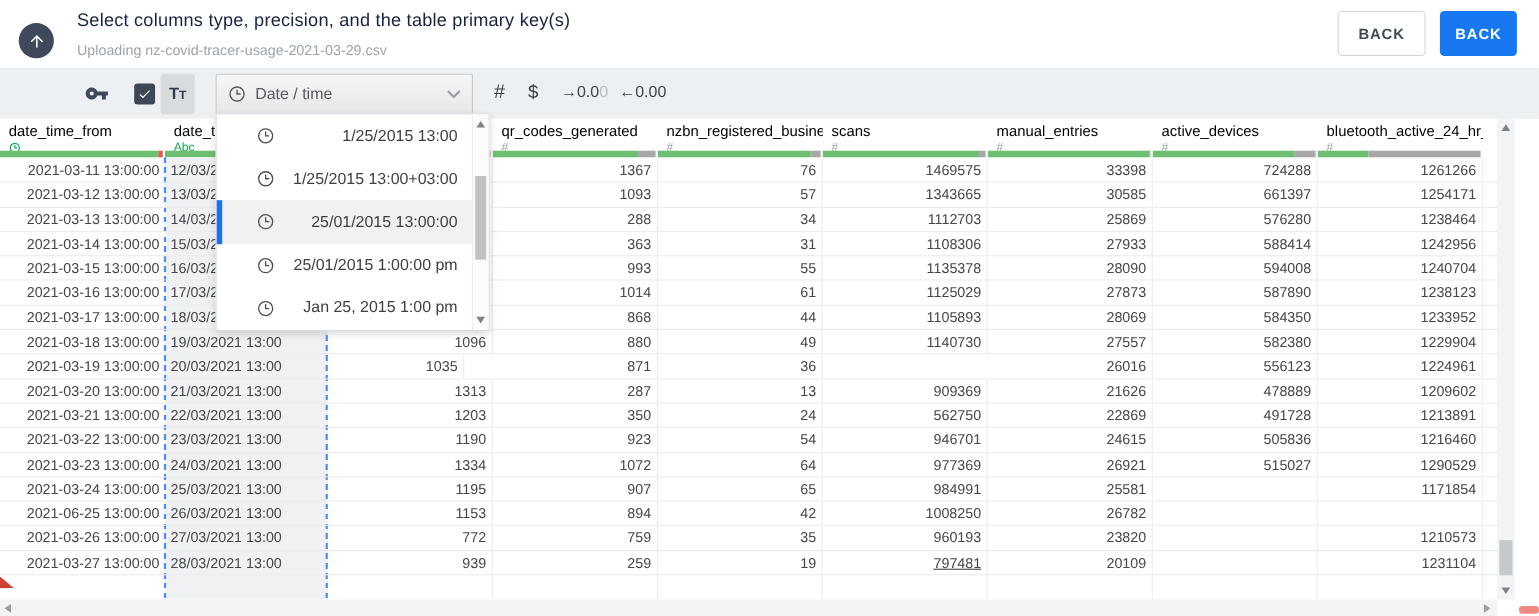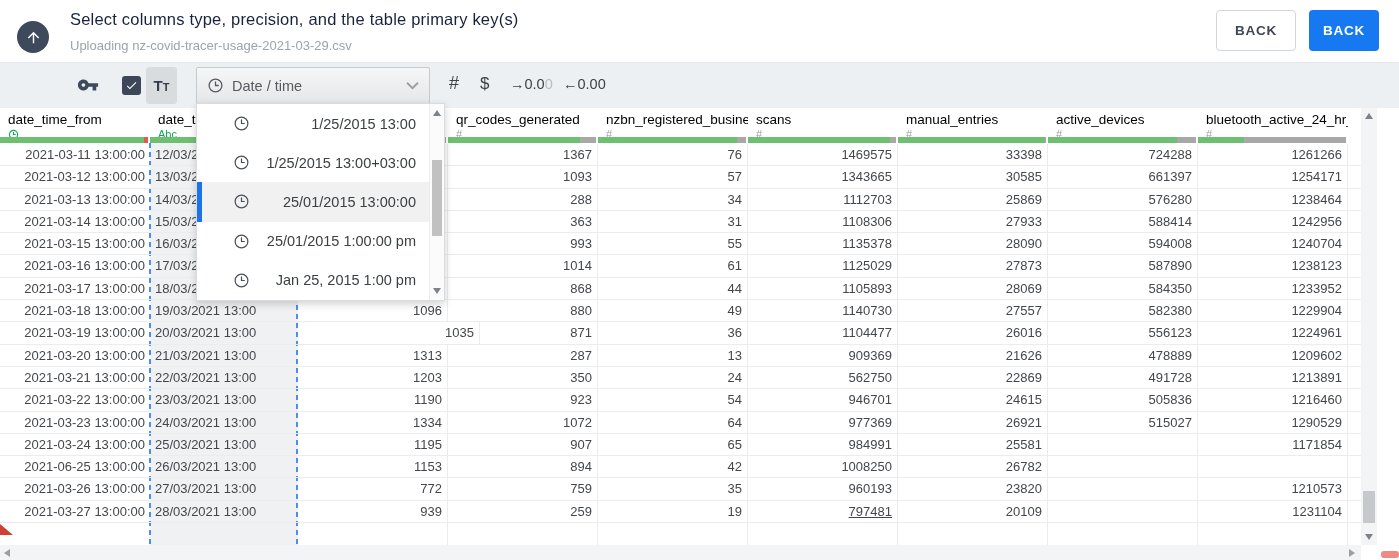--- a/index.html
+++ b/index.html
@@ -303,24 +303,23 @@
           <div class="t-cell bord" style="left: 448px; width: 150px; text-align: right;">880</div>
           <div class="t-cell bord" style="left: 598px; width: 150px; text-align: right;">49</div>
           <div class="t-cell bord" style="left: 748px; width: 150px; text-align: right;">1140730</div>
           <div class="t-cell bord" style="left: 898px; width: 150px; text-align: right;">27557</div>
           <div class="t-cell bord" style="left: 1048px; width: 150px; text-align: right;">582380</div>
           <div class="t-cell bord" style="left: 1198px; width: 150px; text-align: right;">1229904</div>
         </div>
         <div class="t-row">
           <div class="t-cell" style="left: 0px; width: 150px; text-align: right;">2021-03-19 13:00:00</div>
           <div class="t-cell" style="left: 150px; width: 148px; text-align: left;">20/03/2021 13:00</div>
-          <div class="t-cell bord" style="left: 298px; width: 182px; text-align: right;">1035</div>
+          <div class="t-cell bord" style="left: 298px; width: 124px; text-align: right;">1035</div>
           <div class="t-cell bord" style="left: 448px; width: 150px; text-align: right;">871</div>
           <div class="t-cell bord" style="left: 598px; width: 150px; text-align: right;">36</div>
-          <div class="t-cell bord" style="left: 748px; width: 150px; text-align: right;">1104477</div>
           <div class="t-cell bord" style="left: 898px; width: 150px; text-align: right;">26016</div>
           <div class="t-cell bord" style="left: 1048px; width: 150px; text-align: right;">556123</div>
           <div class="t-cell bord" style="left: 1198px; width: 150px; text-align: right;">1224961</div>
         </div>
         <div class="t-row">
           <div class="t-cell" style="left: 0px; width: 150px; text-align: right;">2021-03-20 13:00:00</div>
           <div class="t-cell" style="left: 150px; width: 148px; text-align: left;">21/03/2021 13:00</div>
           <div class="t-cell bord" style="left: 298px; width: 150px; text-align: right;">1313</div>
           <div class="t-cell bord" style="left: 448px; width: 150px; text-align: right;">287</div>
           <div class="t-cell bord" style="left: 598px; width: 150px; text-align: right;">13</div>

